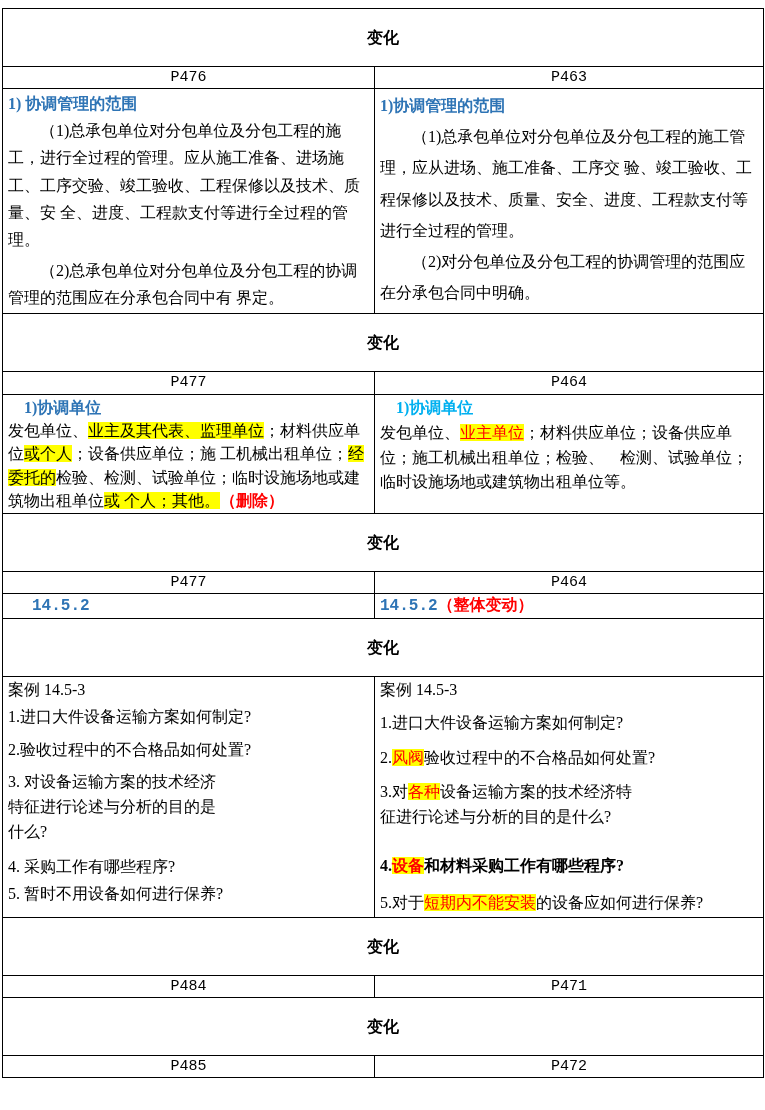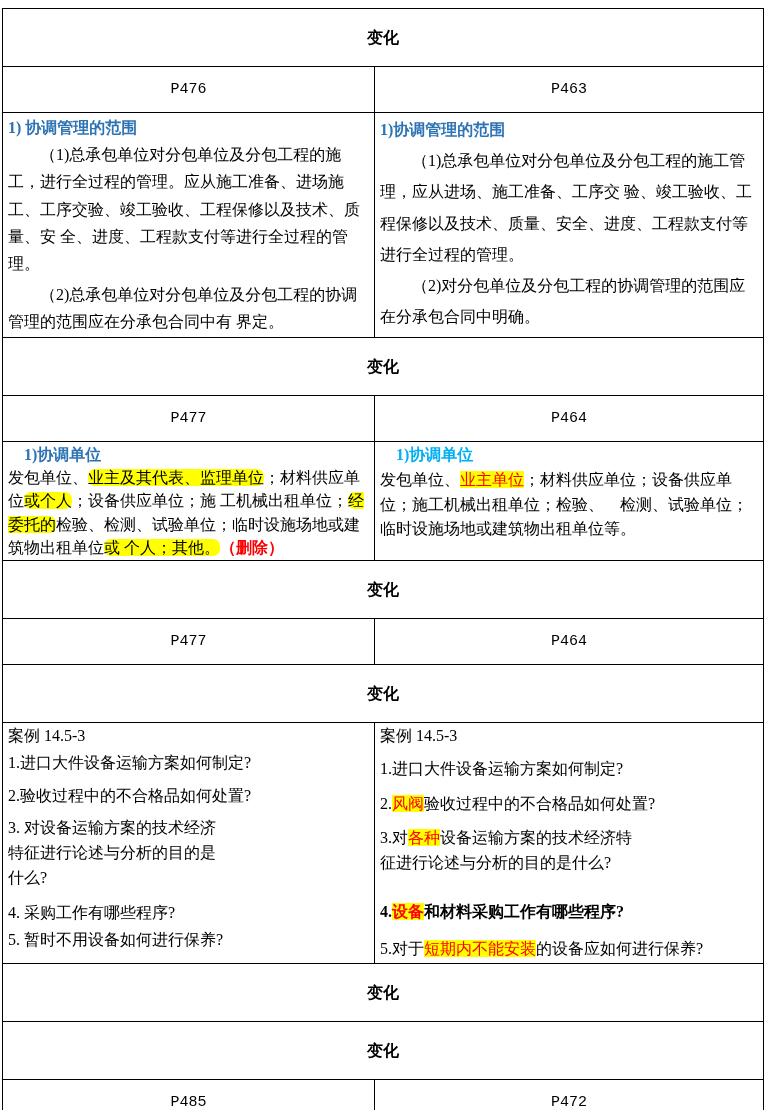--- a/index.html
+++ b/index.html
@@ -36,29 +36,29 @@
   }
   td.change {
     text-align: center;
     font-weight: bold;
     padding: 18px;
     font-size: 16px;
     line-height: 21px;
   }
   td.pages {
     text-align: center;
-    padding: 12px;
+    padding: 0;
     font-size: 15px;
     line-height: 21px;
     font-family: "Liberation Mono", "DejaVu Sans Mono", monospace;
   }
   td.content p { margin: 0; padding: 0; }
   .s-b  { color: var(--heading-blue); font-weight: bold; }
   .s-c  { color: var(--heading-cyan); font-weight: bold; }
-  .s-y  { background: var(--hl); border-radius: 7px; }
+  .s-y  { background: var(--hl); }
   .s-yr { background: var(--hl); color: var(--red); }
   .s-r  { color: var(--red); font-weight: bold; }
   .s-bm { color: var(--heading-blue); font-weight: bold;
           font-family: "Liberation Mono", "DejaVu Sans Mono", monospace; }
 </style>
 </head>
 <body>
 
 <table class="cmp">
   <colgroup>
@@ -103,20 +103,28 @@
         </td>
       </tr>
       <tr>
         <td colspan="2" class="change" style="height: 23px;">变化</td>
       </tr>
       <tr>
         <td class="pages" style="height: 22px;">P477</td>
         <td class="pages" style="height: 22px;">P464</td>
       </tr>
       <tr>
+        <td class="content" style="height: 25px; line-height: 1.3;">
+          <p style="text-indent: 1.5em;"><span class="s-bm">14.5.2</span></p>
+        </td>
+        <td class="content" style="height: 25px; line-height: 1.3;">
+          <p><span class="s-bm">14.5.2</span><span class="s-r">（整体变动）</span></p>
+        </td>
+      </tr>
+      <tr>
         <td colspan="2" class="change" style="height: 22px;">变化</td>
       </tr>
       <tr>
         <td class="content" style="height: 206px; line-height: 1.55;">
           <p><span>案例 14.5-3</span></p>
           <p style="margin-top: 2px;"><span>1.进口大件设备运输方案如何制定?</span></p>
           <p style="margin-top: 8px;"><span>2.验收过程中的不合格品如何处置?</span></p>
           <p style="margin-top: 8px;"><span>3. 对设备运输方案的技术经济</span></p>
           <p><span>特征进行论述与分析的目的是</span></p>
           <p><span>什么?</span></p>
@@ -130,20 +138,24 @@
           <p style="margin-top: 10px;"><span>3.对</span><span class="s-yr">各种</span><span>设备运输方案的技术经济特</span></p>
           <p><span>征进行论述与分析的目的是什么?</span></p>
           <p style="margin-top: 24px; font-weight: bold;"><span>4.</span><span class="s-yr">设备</span><span>和材料采购工作有哪些程序?</span></p>
           <p style="margin-top: 12px;"><span>5.对于</span><span class="s-yr">短期内不能安装</span><span>的设备应如何进行保养?</span></p>
         </td>
       </tr>
       <tr>
         <td colspan="2" class="change" style="height: 23px;">变化</td>
       </tr>
       <tr>
+        <td class="pages" style="height: 22px;">P484</td>
+        <td class="pages" style="height: 22px;">P471</td>
+      </tr>
+      <tr>
         <td colspan="2" class="change" style="height: 22px;">变化</td>
       </tr>
       <tr>
         <td class="pages" style="height: 22px;">P485</td>
         <td class="pages" style="height: 22px;">P472</td>
       </tr>
     </tbody>
 </table>
 
 </body></html>

